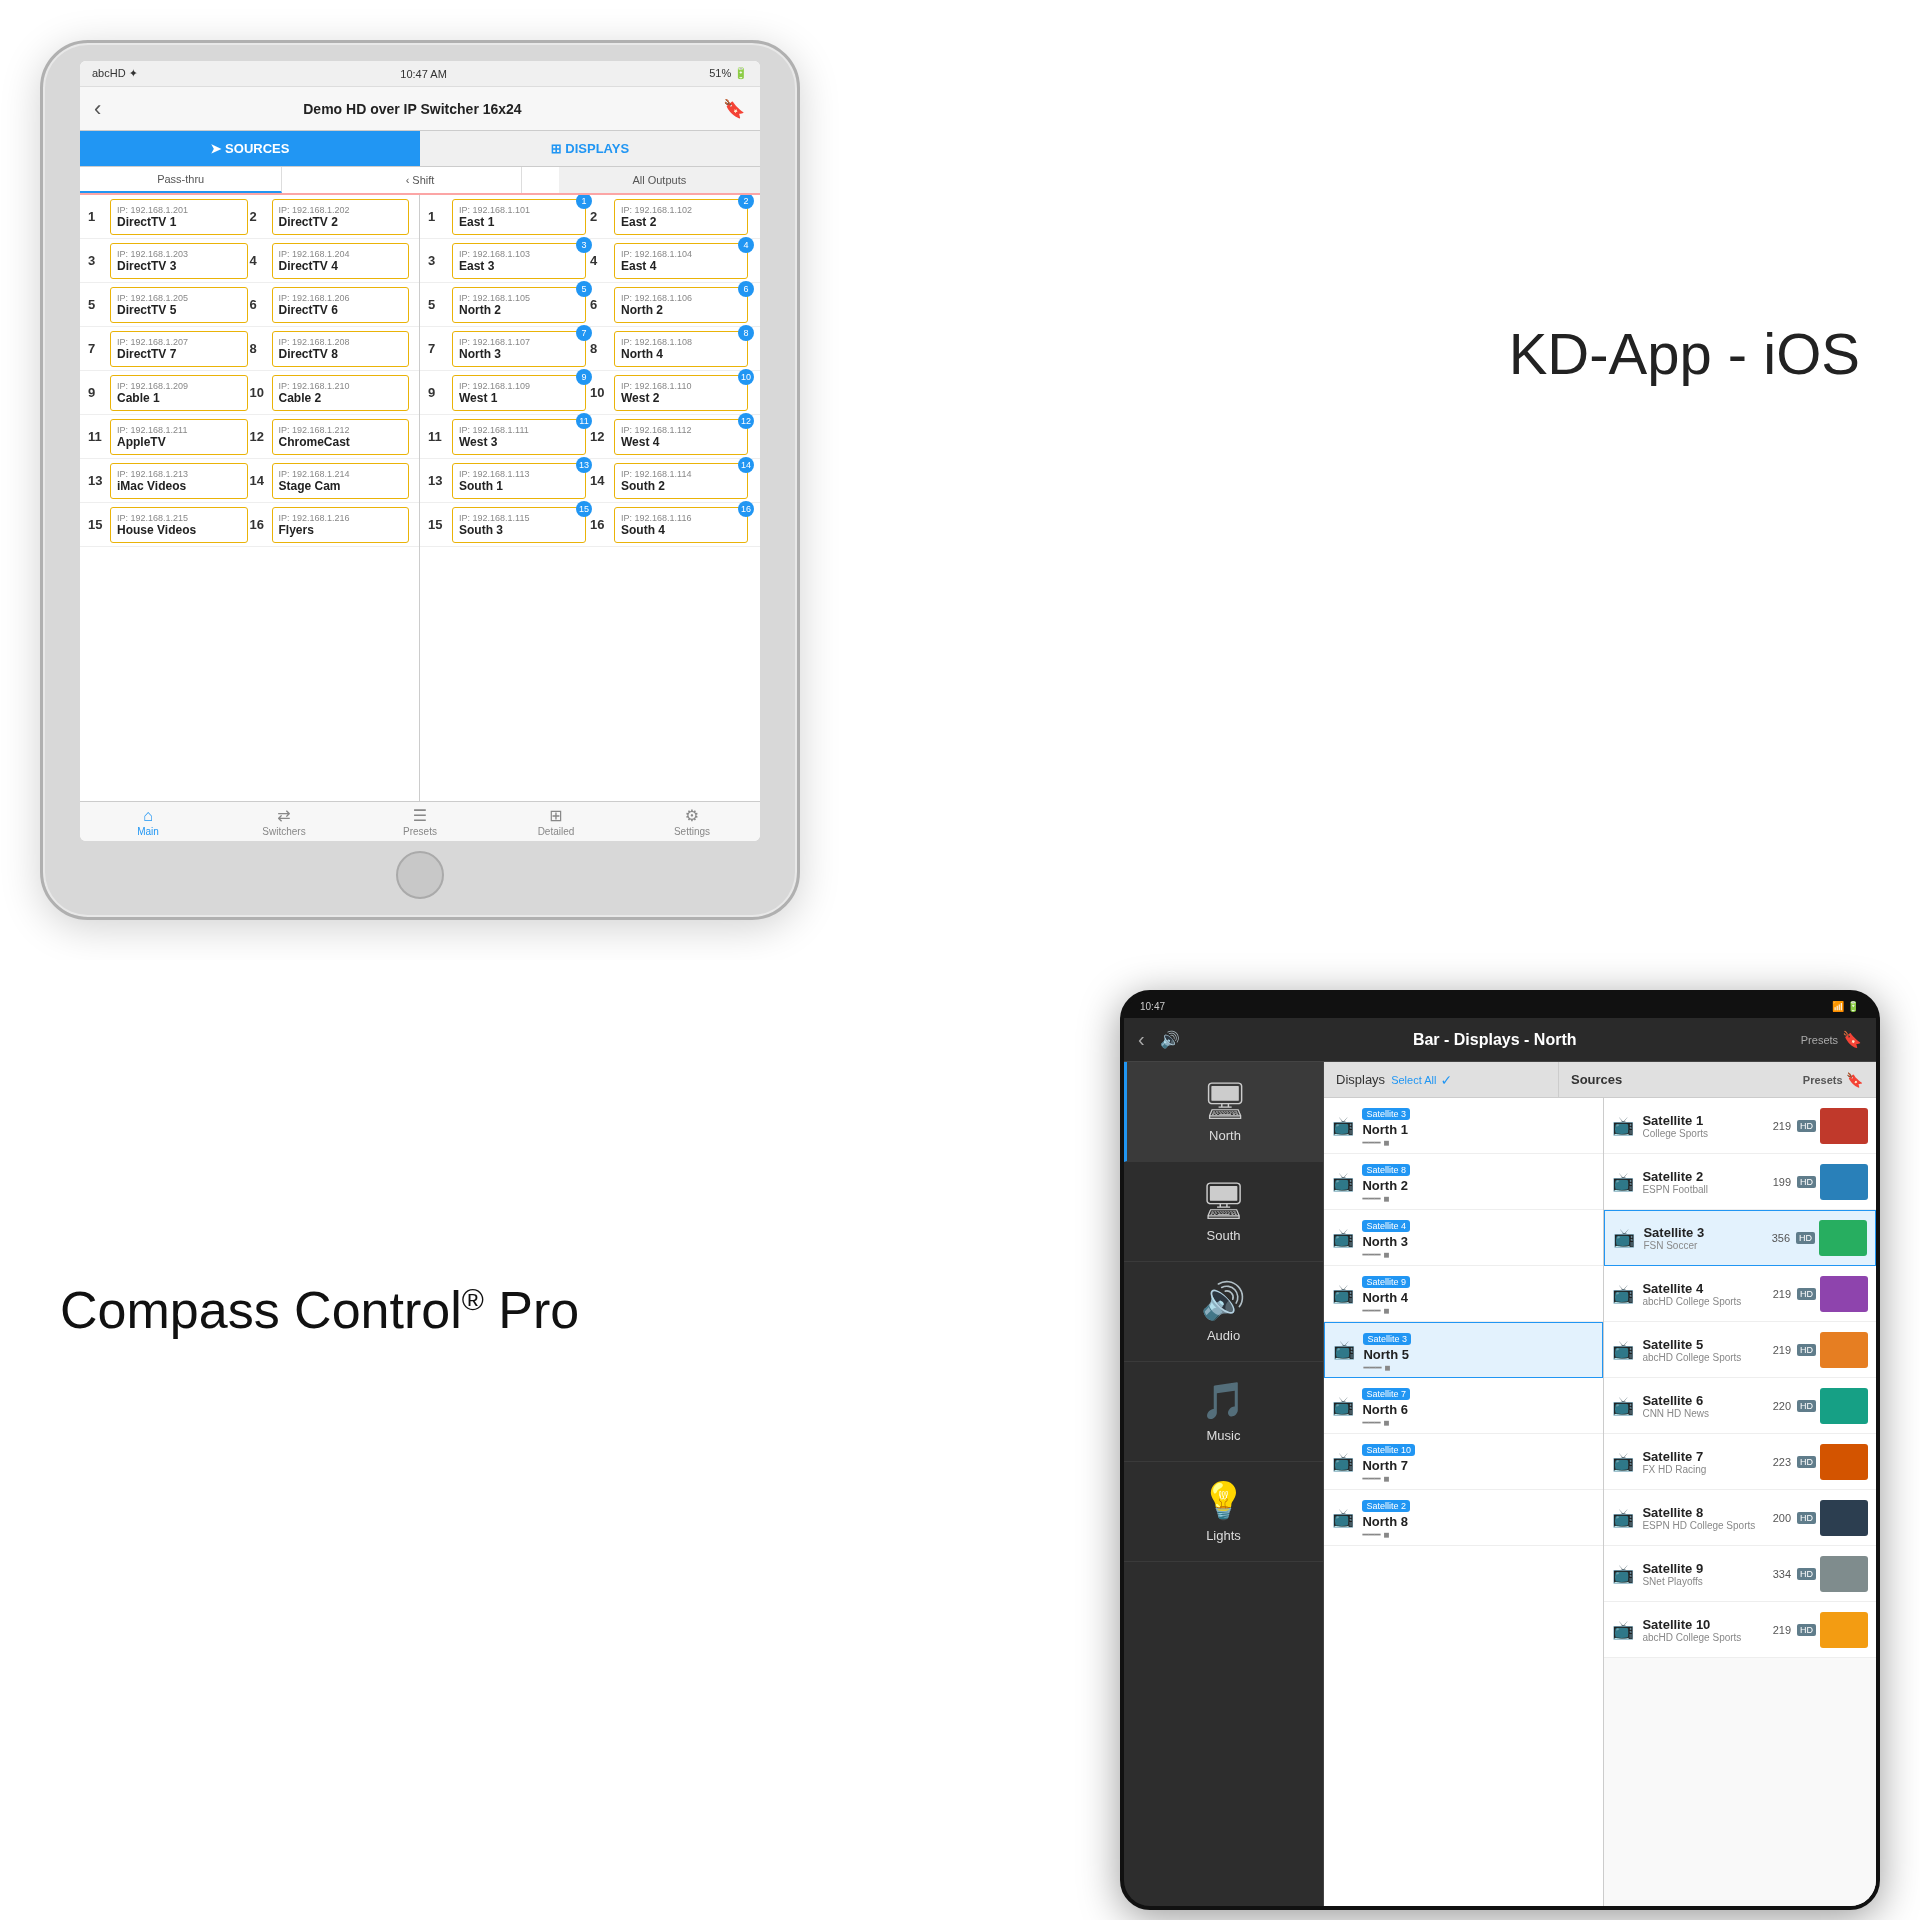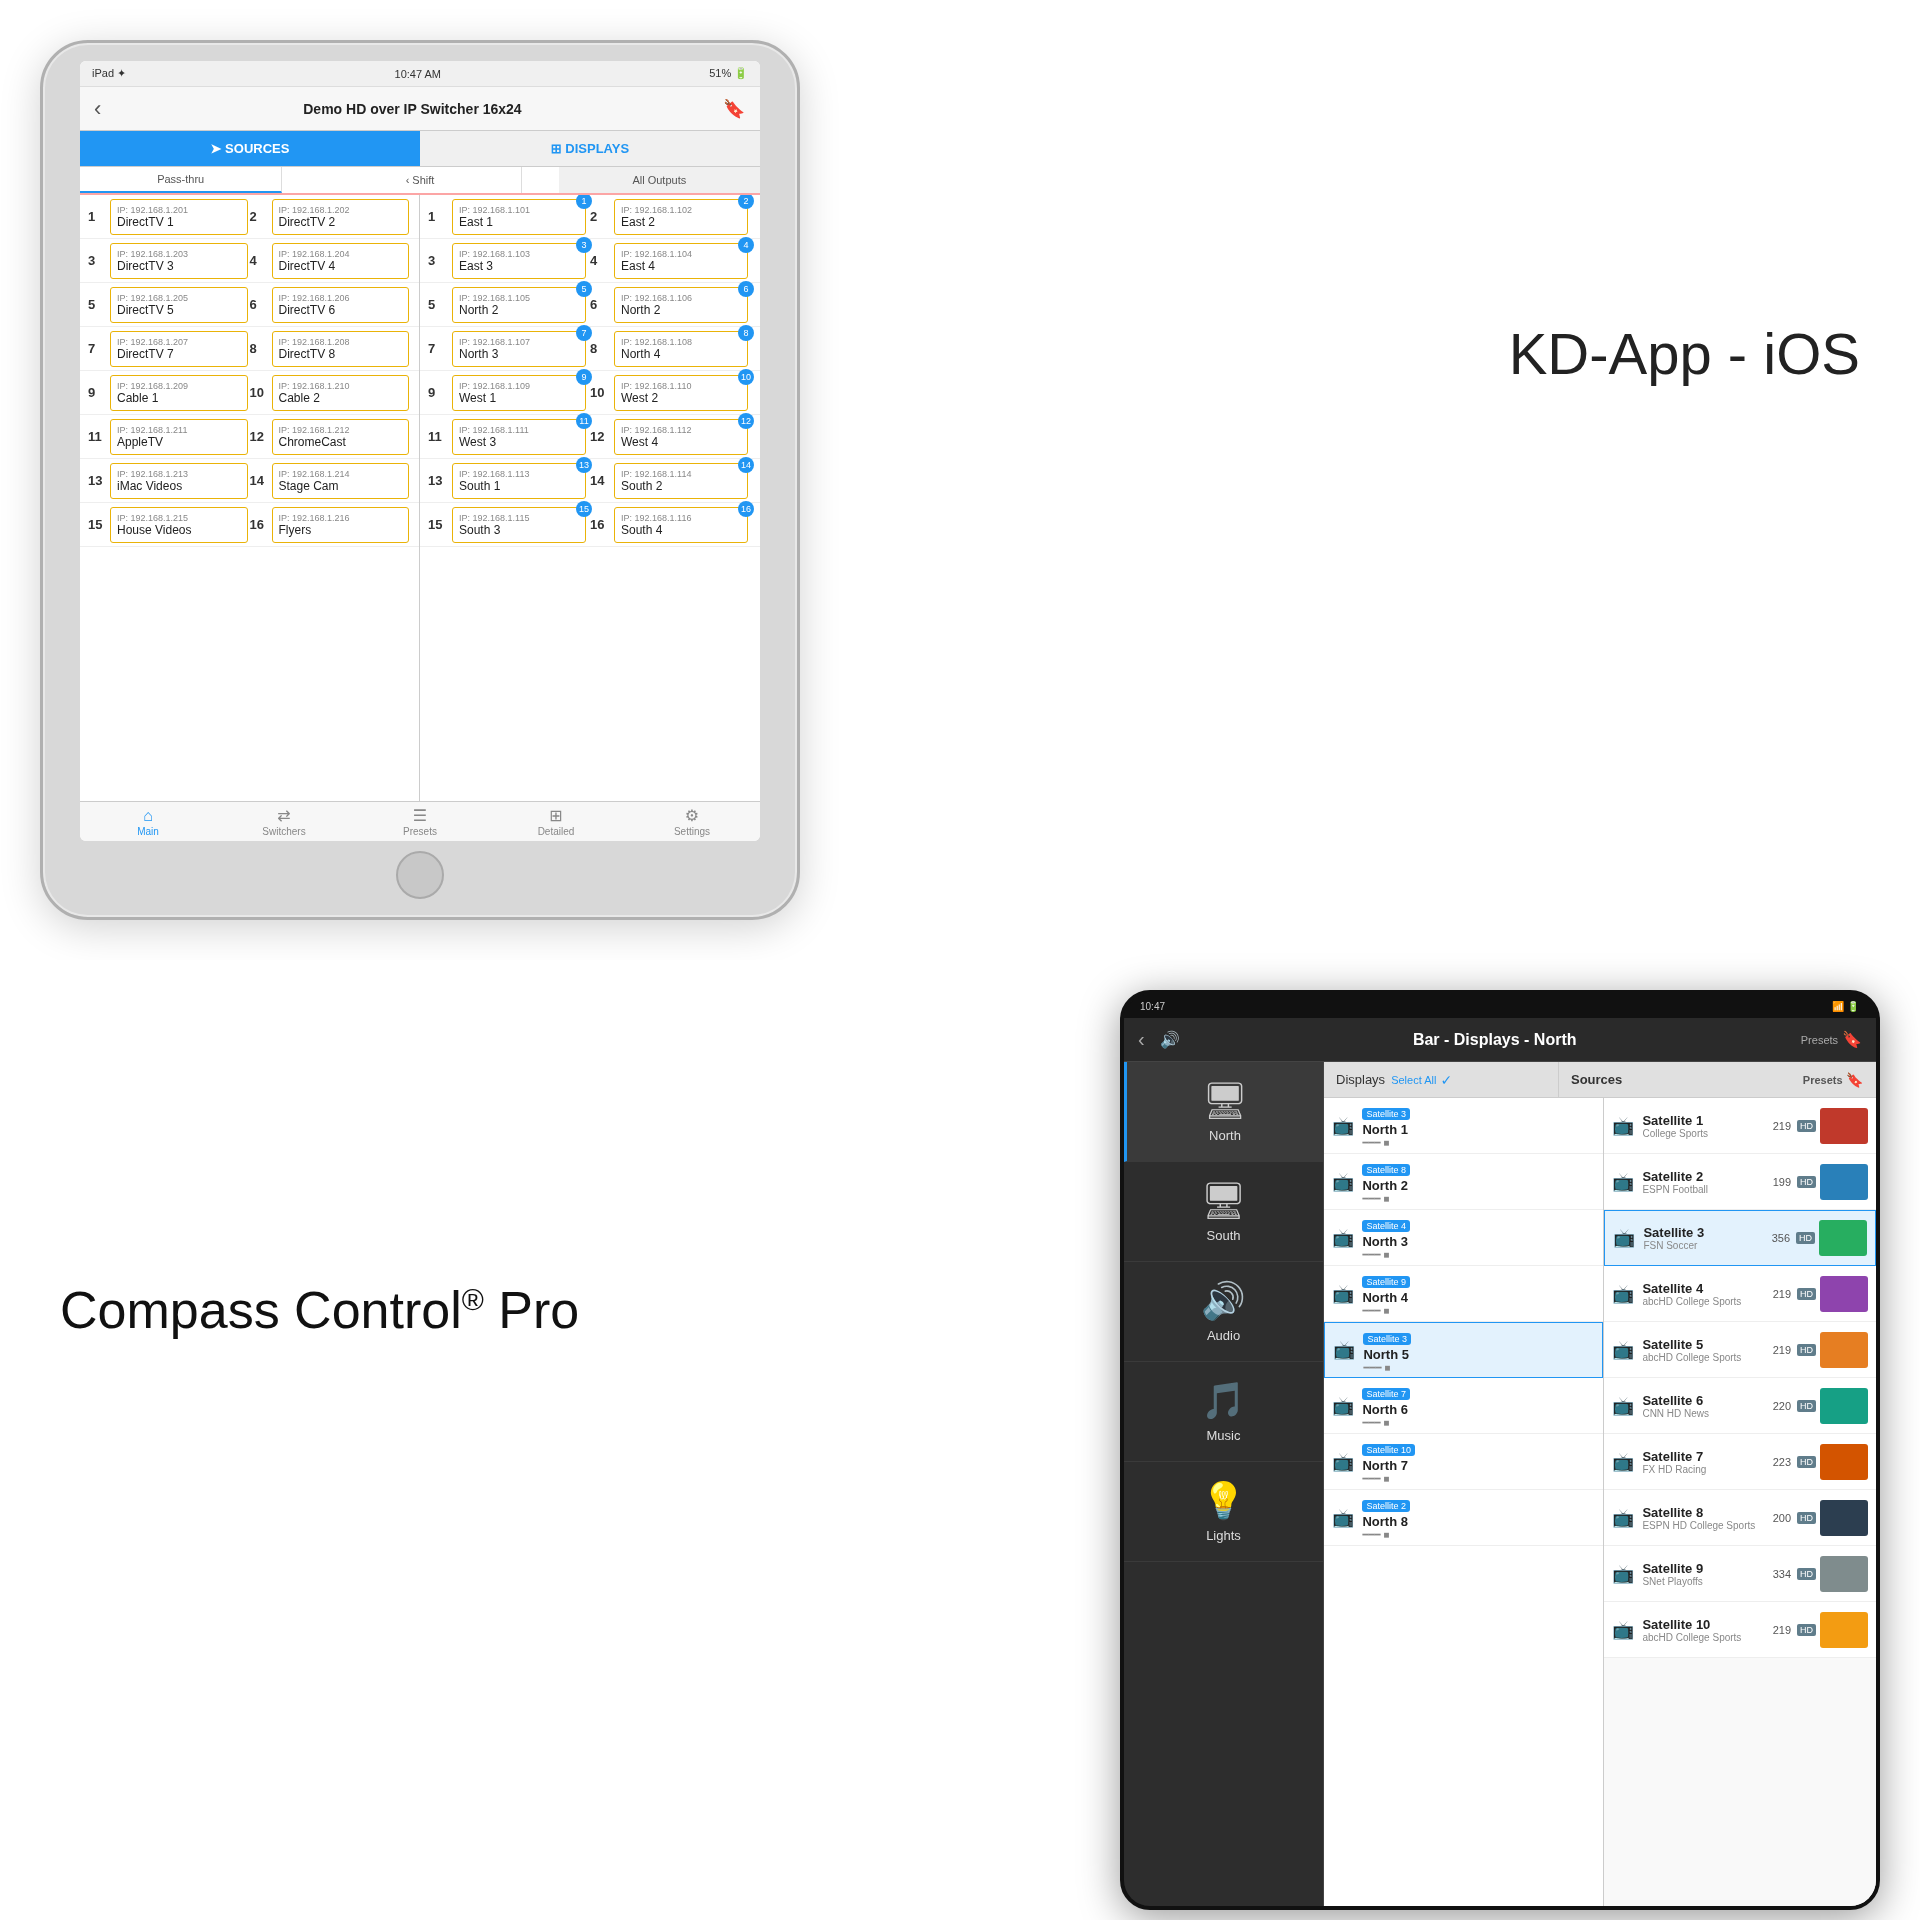--- a/index.html
+++ b/index.html
@@ -189,21 +189,21 @@
       padding: 2px 6px;
       margin: 2px;
       min-height: 36px;
     }
     .ios-grid-ip {
       font-size: 9px;
       color: #888;
     }
     .ios-grid-name {
       font-size: 12px;
-      font-weight: 400;
+      font-weight: 700;
       color: #222;
     }
     .ios-display-badge {
       width: 16px;
       height: 16px;
       background: #2196f3;
       border-radius: 50%;
       color: #fff;
       font-size: 9px;
       display: flex;
@@ -487,21 +487,21 @@
   </style>
 </head>
 <body>
 
 <div class="top-section">
 
   <div class="ipad-container">
     <div class="ipad-screen">
 
       <div class="ios-status-bar">
-        <span>iPad ✦</span>
+        <span>abcHD ✦</span>
         <span>10:47 AM</span>
         <span>51% 🔋</span>
       </div>
 
       <div class="ios-nav-bar">
         <span class="nav-back">‹</span>
         <span class="nav-title">Demo HD over IP Switcher 16x24</span>
         <span class="nav-bookmark">🔖</span>
       </div>
 

